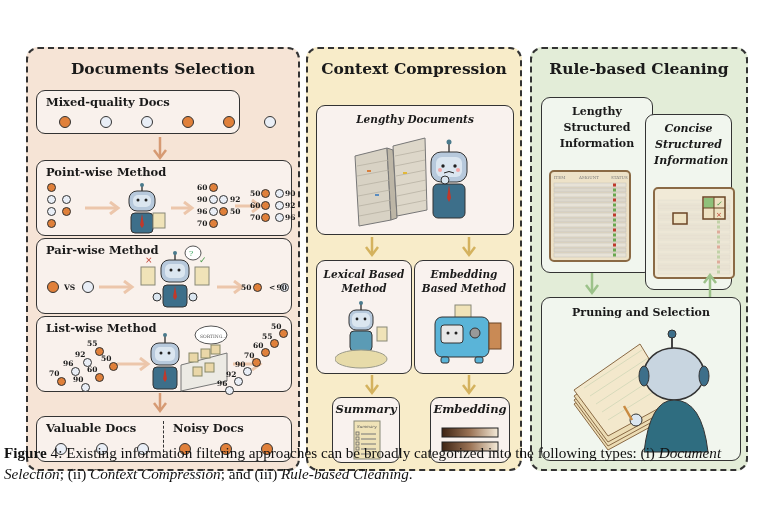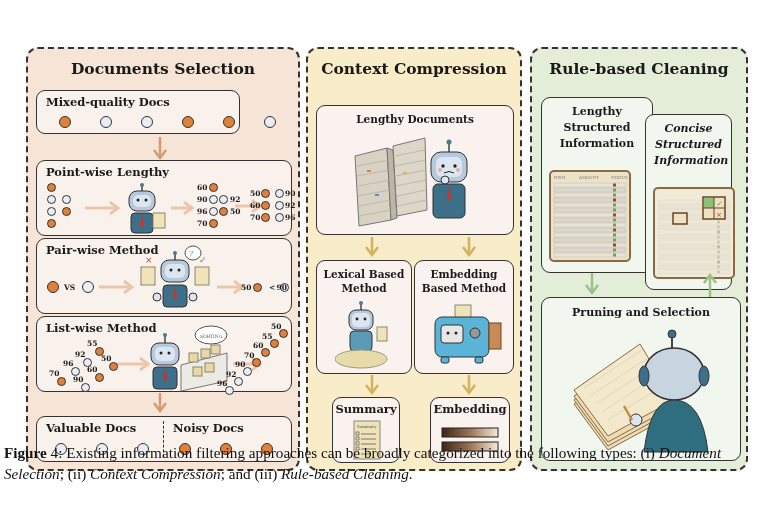--- a/index.html
+++ b/index.html
@@ -3,21 +3,21 @@
 <meta charset="utf-8">
 <style>
   html, body { margin:0; padding:0; background:#ffffff; }
   body { width:781px; height:512px; position:relative; overflow:hidden; font-family:"DejaVu Serif", serif; color:#1a1a1a; }
   .panel { position:absolute; border:2px dashed #333; border-radius:12px; box-sizing:border-box;margin-top:41px; }
   .p1 { left:26px; top:6px; width:274px; height:424px; background:#f6e4d6; }
   .p2 { left:306px; top:6px; width:216px; height:424px; background:#f8ecc9; }
   .p3 { left:530px; top:6px; width:218px; height:424px; background:#e3edd8; }
   .ptitle { position:absolute; left:0; right:0; top:10px; text-align:center; font-weight:bold; font-size:15.5px; }
   .box { position:absolute; border:1.5px solid #333; border-radius:9px; box-sizing:border-box; background:#f9f1ec; }
-  .p2 .box { background:#f9f2ee; }
+  .p2 .box { background:#f9f2ee;font-style:italic; }
   .p3 .box { background:#f1f6ee; }
   .blabel { position:absolute; left:9px; top:4px; font-weight:bold; font-size:11.5px; }
   .clabel { position:absolute; left:0; right:0; text-align:center; font-weight:bold; font-size:10.5px; line-height:14px; }
   .dot { position:absolute; width:12px; height:12px; border-radius:50%; border:1.3px solid #333; box-sizing:border-box; }
   .dot.o { background:#e0803a; }
   .dot.w { background:#e9eef6; }
   .dot.s { width:9px; height:9px; border-width:1px; }
   .num { position:absolute; font-size:7.5px; font-weight:bold; }
   .arrow { position:absolute; }
   .caption { position:absolute; left:4px; top:442px; width:775px; font-family:"Liberation Serif", serif; font-size:15.2px; line-height:21px; color:#111; }
@@ -39,21 +39,21 @@
       <div class="dot o" style="left: 145px; top: 25px;"></div>
       <div class="dot o" style="left: 186px; top: 25px;"></div>
       <div class="dot w" style="left: 227px; top: 25px;"></div>
     </div>
   <svg class="arrow" style="left:125px; top:86px;" width="14" height="28">
     <line x1="7" y1="2" x2="7" y2="22" stroke="#d69a73" stroke-width="2.5"></line>
     <polyline points="1,15 7,23 13,15" fill="none" stroke="#d69a73" stroke-width="2.5"></polyline>
   </svg>
 
   <div class="box" style="left:8px; top:111px; width:256px; height:76px;">
-    <div class="blabel">Point-wise Lengthy</div>
+    <div class="blabel">Point-wise Method</div>
     <div id="pw-input"></div>
     <svg class="arrow" style="left:48px; top:40px;" width="36" height="14">
       <line x1="0" y1="7" x2="32" y2="7" stroke="#ecc6ab" stroke-width="3"></line>
         <polyline points="25,1 33,7 25,13" fill="none" stroke="#ecc6ab" stroke-width="3"></polyline>
     </svg>
     <svg class="robot-svg" style="left:85px; top:22px;" width="46" height="52" viewBox="0 0 46 52">
       <line x1="20" y1="2" x2="20" y2="8" stroke="#444" stroke-width="1.5"></line>
         <circle cx="20" cy="2" r="2" fill="#4a7a8c"></circle>
       <rect x="7" y="8" width="26" height="20" rx="8" fill="#b7c9dc" stroke="#333"></rect>
       <rect x="11" y="12" width="18" height="12" rx="5" fill="#dbe6f0"></rect>

